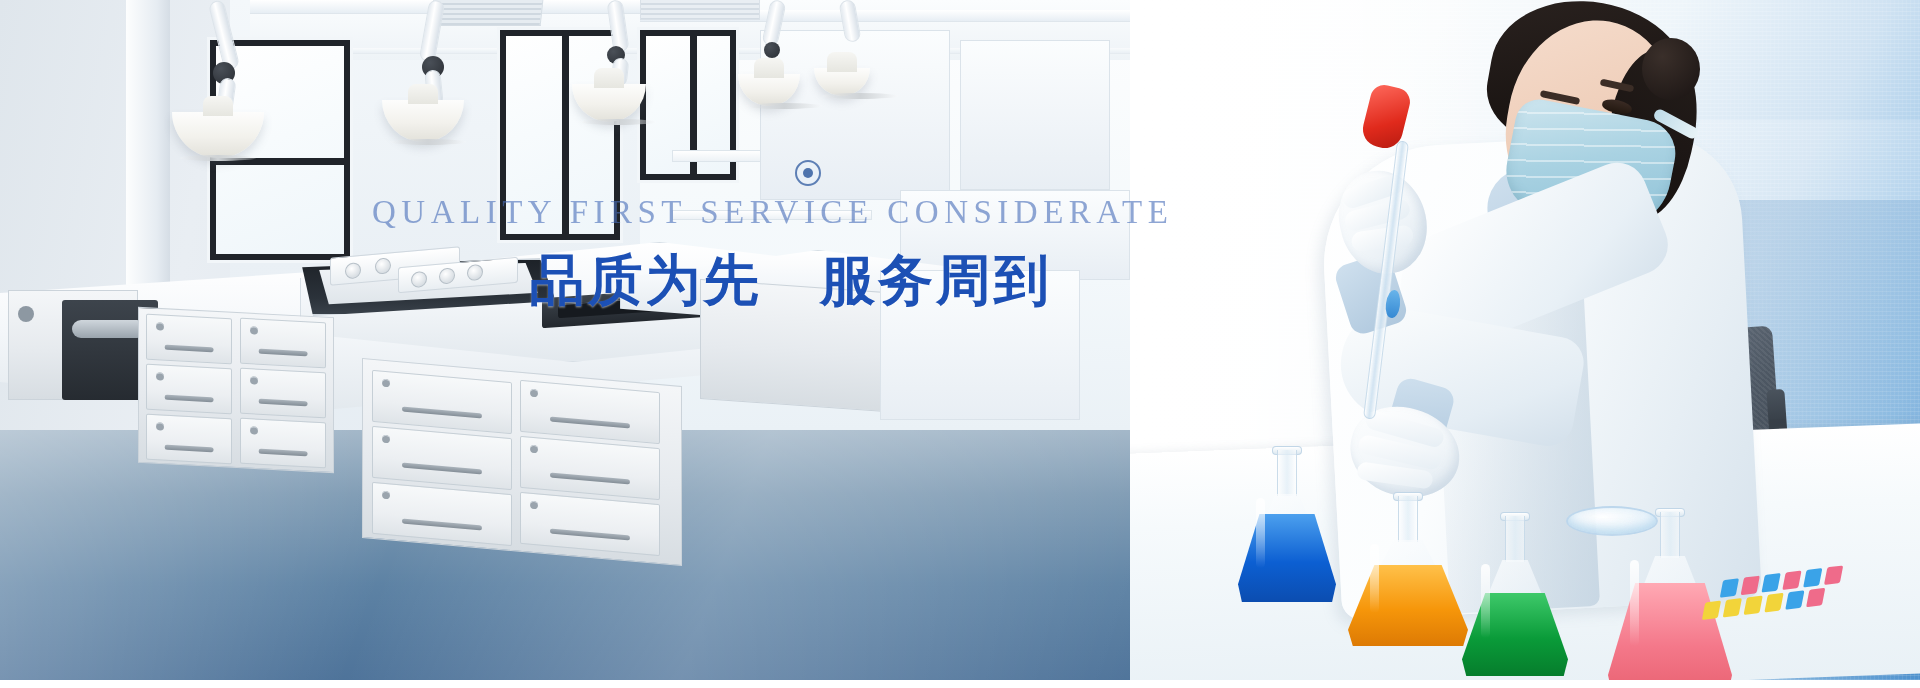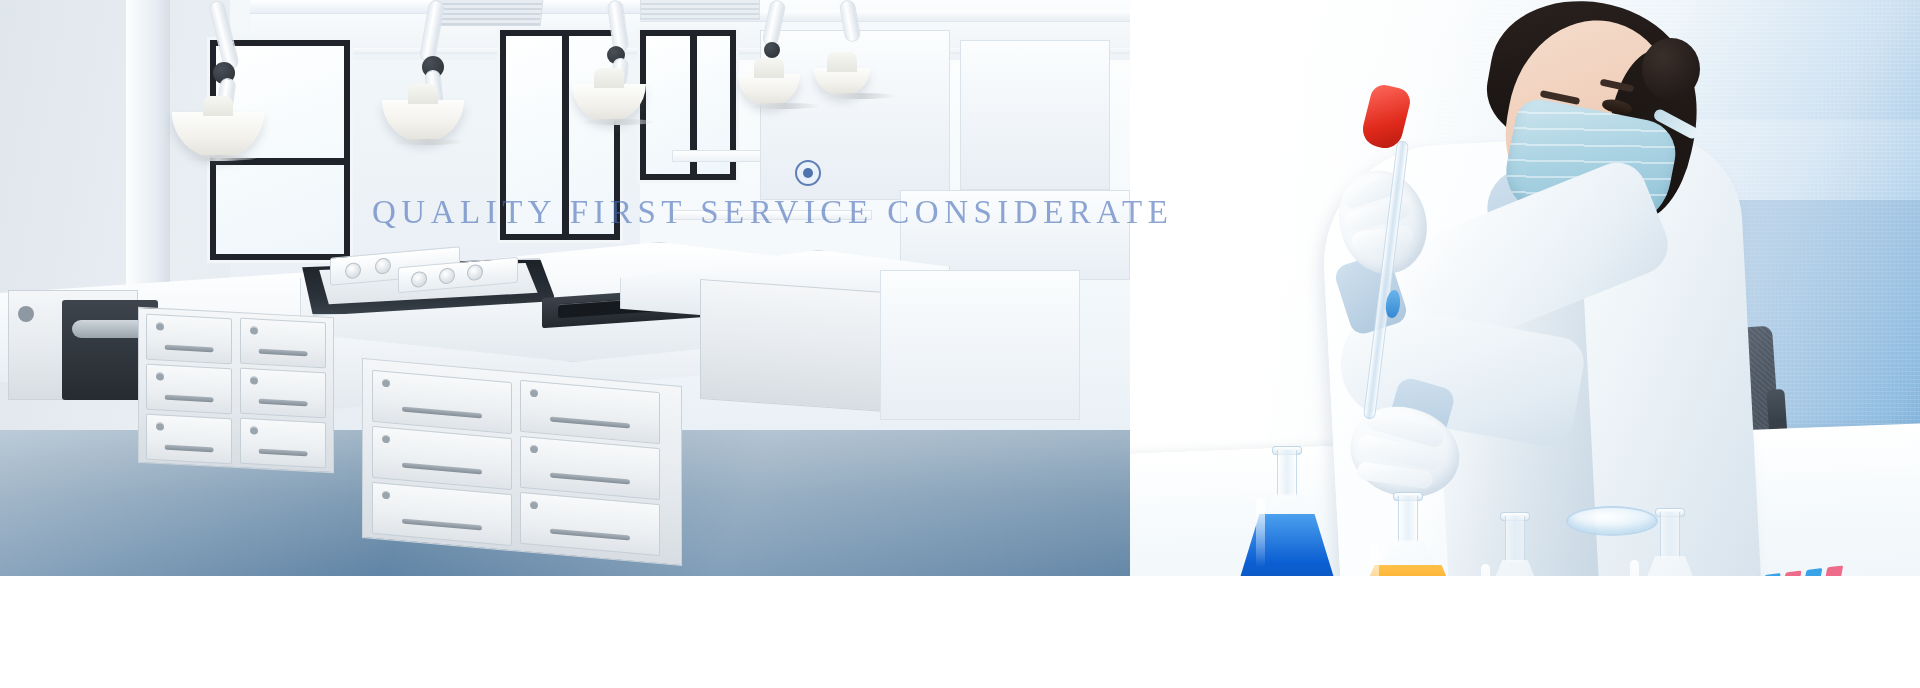--- a/index.html
+++ b/index.html
@@ -1,21 +1,21 @@
 <!DOCTYPE html>
 <html><head>
 <meta charset="utf-8">
 <style>
   * { margin:0; padding:0; box-sizing:border-box; }
   html,body { background:#fff; }
   body { font-family:"Liberation Sans", sans-serif; }
 
   #banner {
     position:relative;
-    width:1920px; height:576px;
+    width:1920px; height:680px;
     overflow:hidden;
     background:#fde047;
   }
 
   
   .room { position:absolute; inset:0; }
 
   .wall-left {
     position:absolute; left:0; top:0; width:300px; height:470px;
     background:linear-gradient(100deg,#dfe6ec 0%,#e9eef3 60%,#e4eaf0 100%);
@@ -691,16 +691,21 @@
         <div class="tip" style="background:#f2d43a;"></div>
         <div class="tip" style="background:#3aa3e8;"></div>
         <div class="tip" style="background:#ef6b8a;"></div>
       </div>
     </div>
   </div>
 
   <div class="txt-wrap">
     <div class="eng-line">QUALITY  FIRST  SERVICE  CONSIDERATE</div>
 
+    <div class="cn-head">
+      <span>品质为先</span>
+      <span class="gap"></span>
+      <span>服务周到</span>
+    </div>
 
   </div>
 
 </div>
 
 </body></html>

